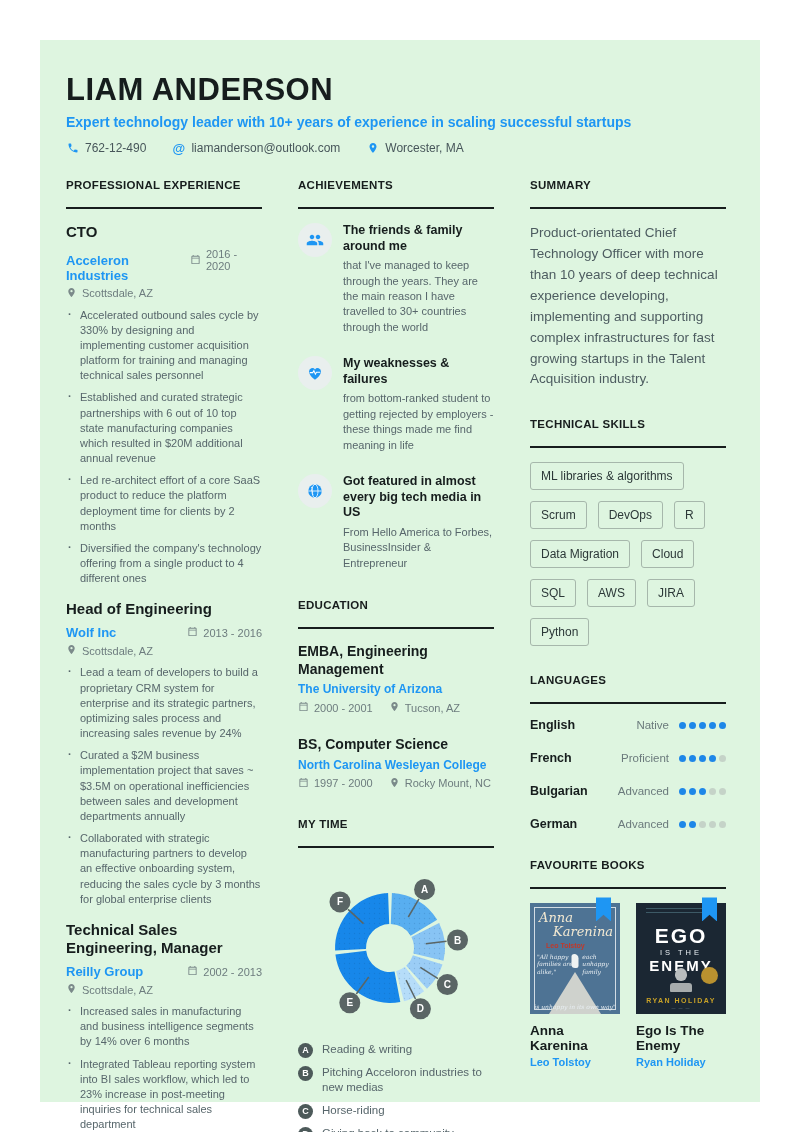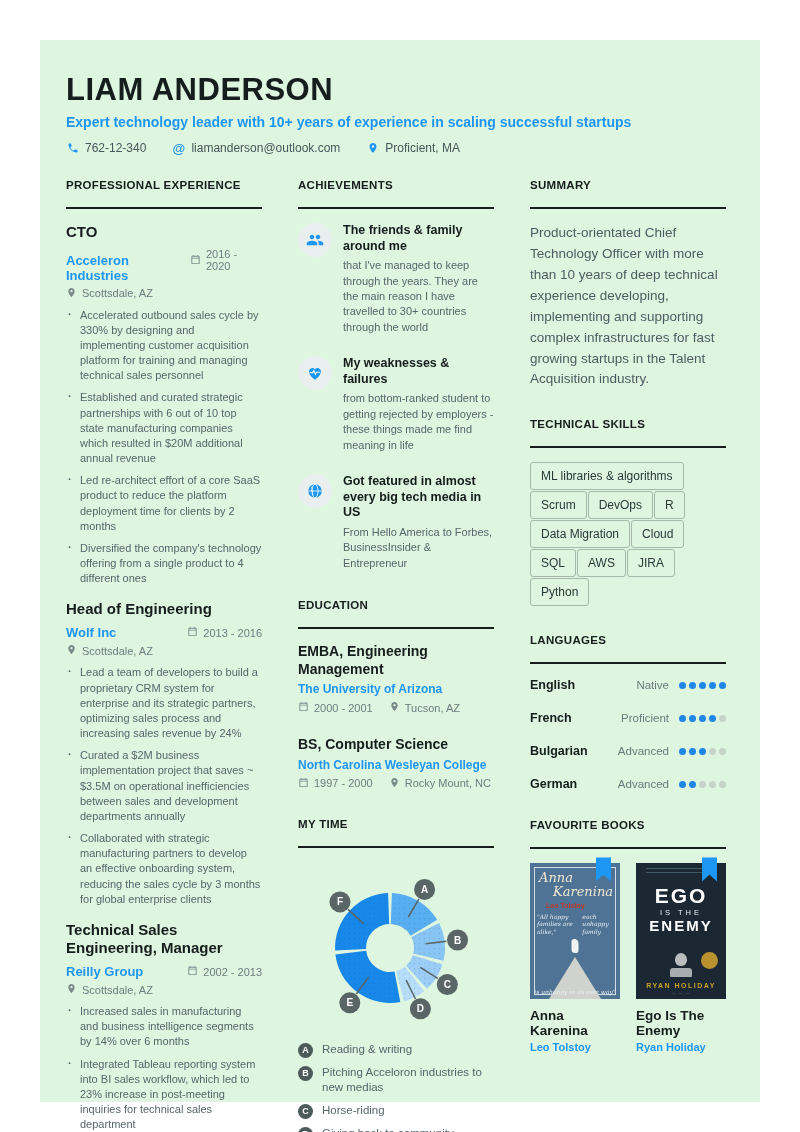--- a/index.html
+++ b/index.html
@@ -44,32 +44,32 @@
   .school-name{color:#1e96f3;font-weight:700;font-size:12px;margin:4px 0 5px 0;}
   .school-meta{display:flex;gap:16px;}
   
   #chart{margin-top:6px;}
   .legend-row{display:flex;gap:9px;margin-bottom:7px;align-items:flex-start;}
   .legend-badge{flex:0 0 15px;width:15px;height:15px;border-radius:50%;background:#4d5a5a;
      color:#fff;font-size:9px;font-weight:700;display:flex;align-items:center;justify-content:center;margin-top:1px;}
   .legend-label{font-size:11.5px;color:#57666b;line-height:1.35;}
   
   .summary{font-size:13.5px;color:#4d5c60;line-height:1.55;margin:2px 0 0 0;}
-  .chips{display:flex;flex-wrap:wrap;gap:1px;}
+  .chips{display:flex;flex-wrap:wrap;gap:11px;}
   .chip{border:1px solid #a6b7ab;border-radius:3px;padding:6px 10px;font-size:12px;color:#2c3838;}
   .lang-row{display:flex;align-items:center;margin-bottom:19px;}
   .lang-name{flex:1;font-size:12.5px;font-weight:800;color:#161d1d;}
   .lang-level{font-size:11.5px;color:#6b7a7c;margin-right:10px;}
   .dots{display:flex;gap:3px;}
   .dot{width:7px;height:7px;border-radius:50%;}
   .dot.on{background:#1e87e8;}
   .dot.off{background:#c5d3c8;}
   
   .books-grid{display:grid;grid-template-columns:1fr 1fr;column-gap:16px;}
-  .book-cover{position:relative;height:136px;overflow:visible;}
+  .book-cover{position:relative;height:111px;overflow:visible;}
   .cover-inner{position:absolute;inset:0;overflow:hidden;}
   .bookmark{position:absolute;top:-6px;right:9px;width:15px;height:24px;background:#1e96f3;
      clip-path:polygon(0 0,100% 0,100% 100%,50% 72%,0 100%);z-index:3;}
   .book-title{font-size:13.5px;font-weight:800;color:#161d1d;margin:9px 0 3px 0;}
   .book-author{font-size:11px;font-weight:700;color:#1e96f3;}
   
   .anna{background:#4e7394;}
   .anna .frame{position:absolute;inset:4px;border:1px solid rgba(255,255,255,.75);}
   .anna .a-title{font-family:"DejaVu Serif","Liberation Serif",serif;font-style:italic;
      color:#f3e9d2;font-size:13px;line-height:1.05;padding:8px 0 0 9px;}
@@ -104,33 +104,33 @@
   <header>
     <h1>LIAM ANDERSON</h1>
     <div class="tagline">Expert technology leader with 10+ years of experience in scaling successful startups</div>
     <div class="contact">
       <span class="c-item">
         <span class="cicon">
             <svg viewBox="0 0 24 24">
               <path d="M6.6 10.8c1.4 2.7 3.9 5.2 6.6 6.6l2.2-2.2c.3-.3.7-.4 1-.2 1.1.4 2.3.6 3.6.6.6 0 1 .4 1 1V20c0 .6-.4 1-1 1C10.6 21 3 13.4 3 4c0-.6.4-1 1-1h3.5c.6 0 1 .4 1 1 0 1.2.2 2.4.6 3.6.1.3 0 .7-.2 1L6.6 10.8z"></path>
             </svg>
           </span>
-        <span>762-12-340</span>
+        <span>762-12-490</span>
       </span>
       <span class="c-item">
         <span class="cicon at">@</span>
         <span>liamanderson@outlook.com</span>
       </span>
       <span class="c-item">
         <span class="cicon">
             <svg viewBox="0 0 24 24">
               <path d="M12 2C8.1 2 5 5.1 5 9c0 5.2 7 13 7 13s7-7.8 7-13c0-3.9-3.1-7-7-7zm0 9.5a2.5 2.5 0 1 1 0-5 2.5 2.5 0 0 1 0 5z"></path>
             </svg>
           </span>
-        <span>Proficient, MA</span>
+        <span>Worcester, MA</span>
       </span>
     </div>
   </header>
 
   <div class="cols">
     <section class="col">
       <h2>PROFESSIONAL EXPERIENCE</h2>
       <div id="jobs">
           <div class="job">
             <div class="job-title">CTO</div>

